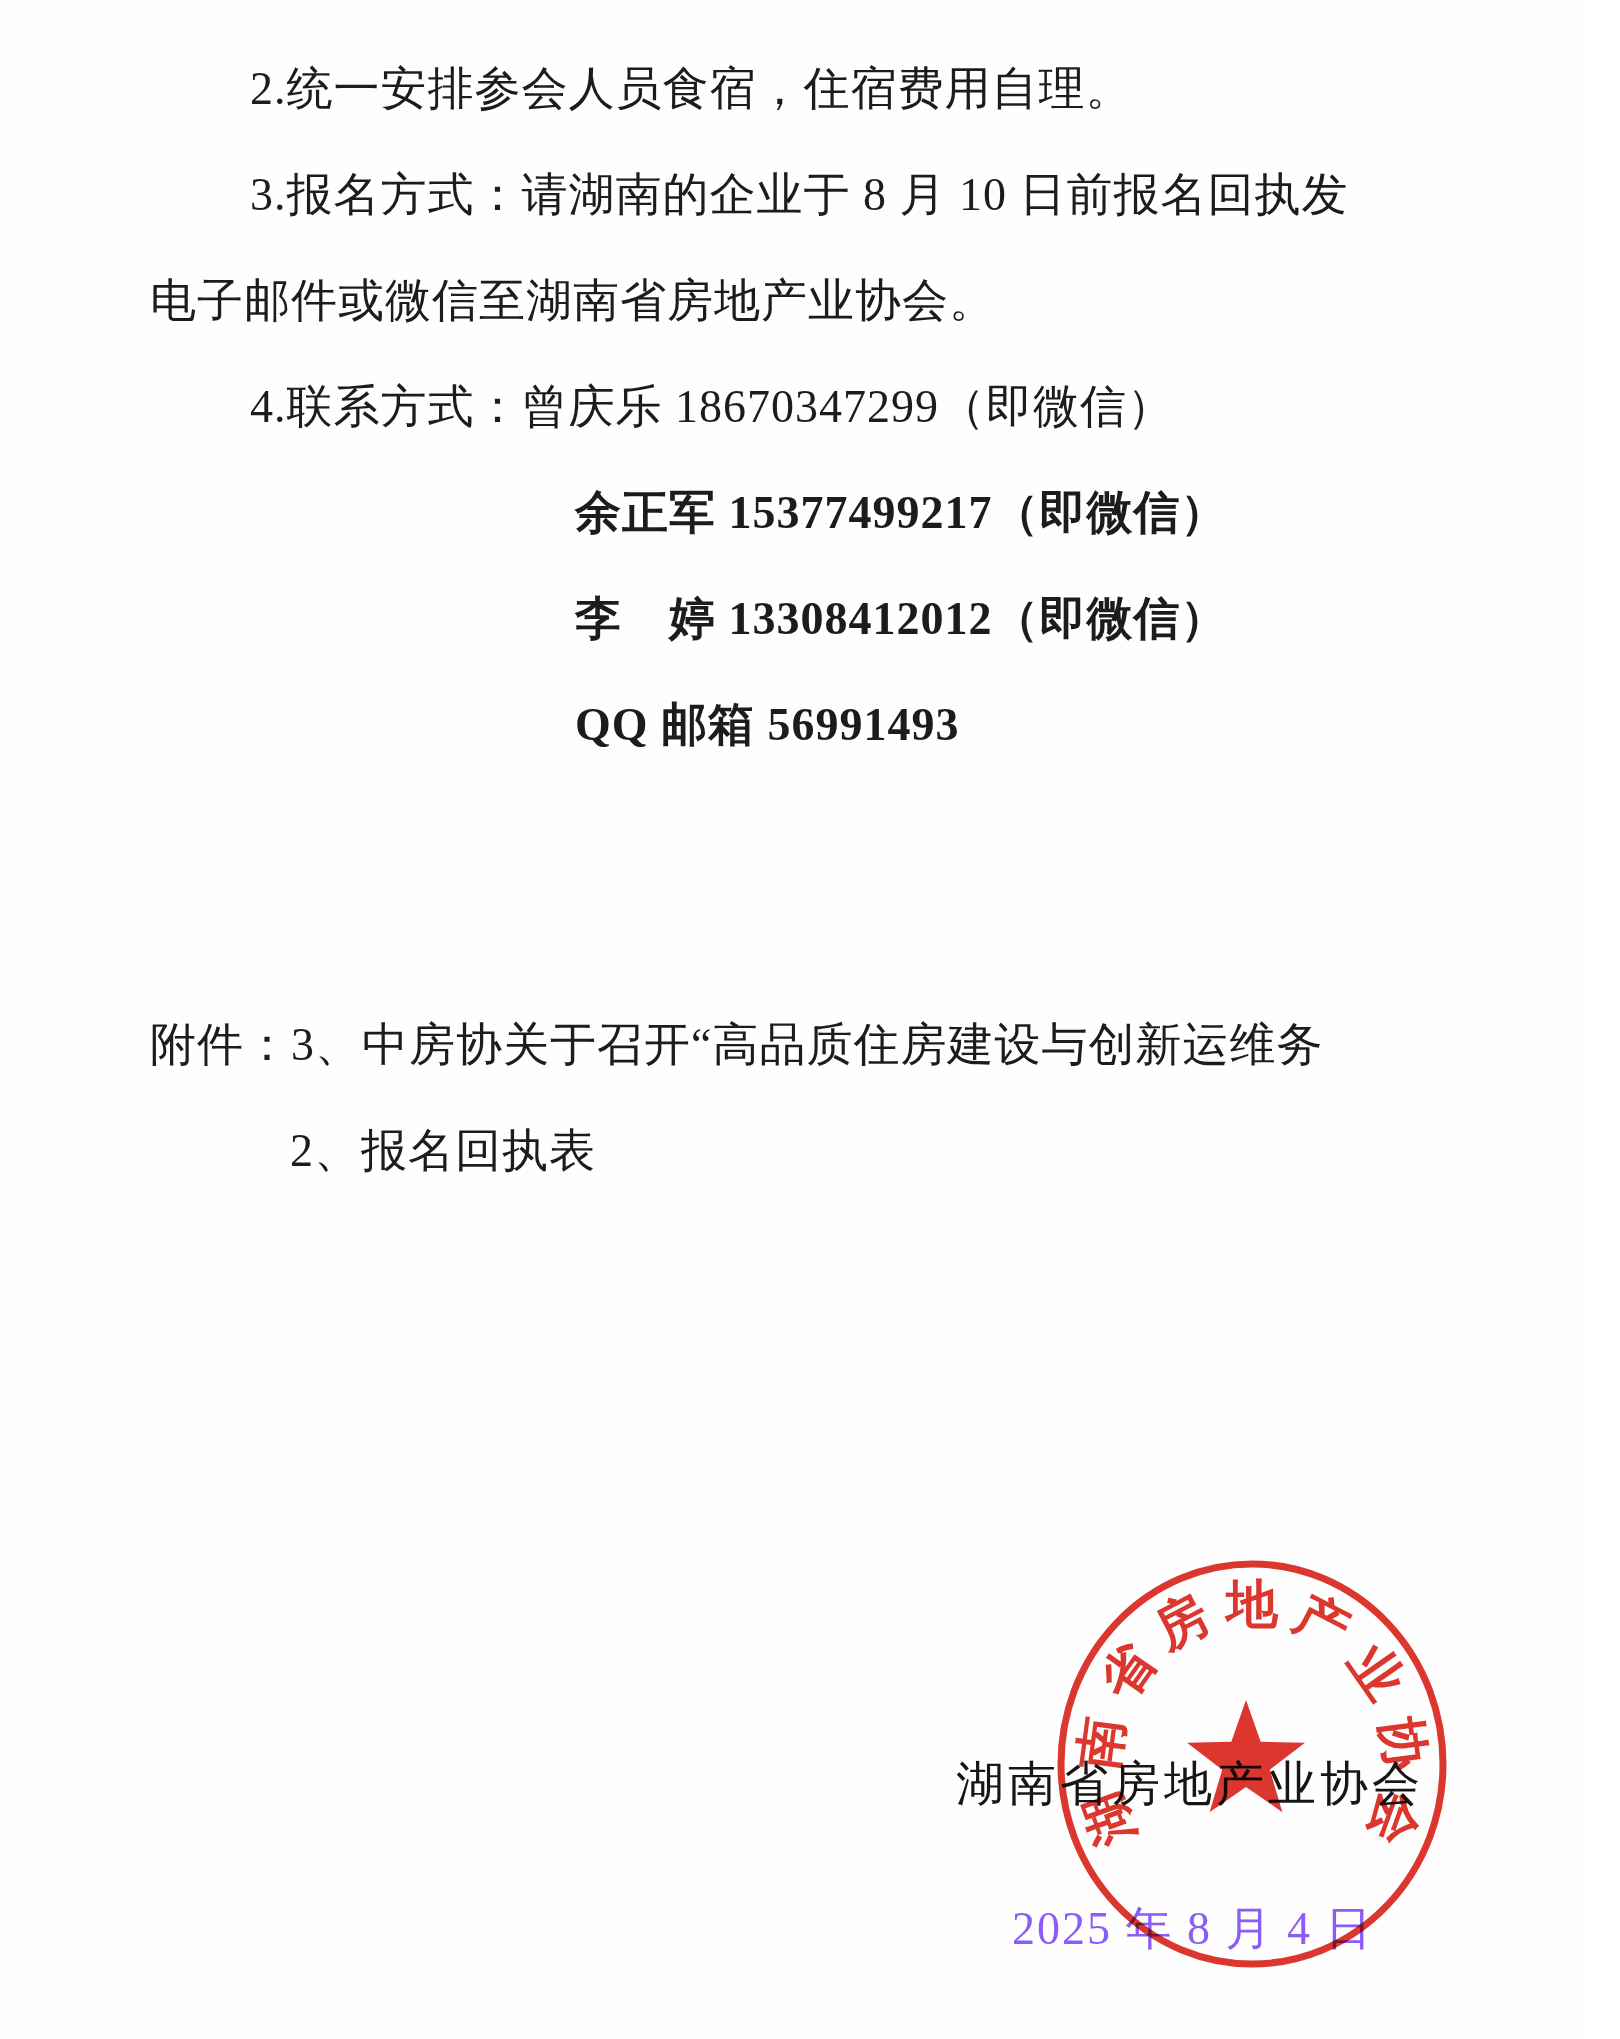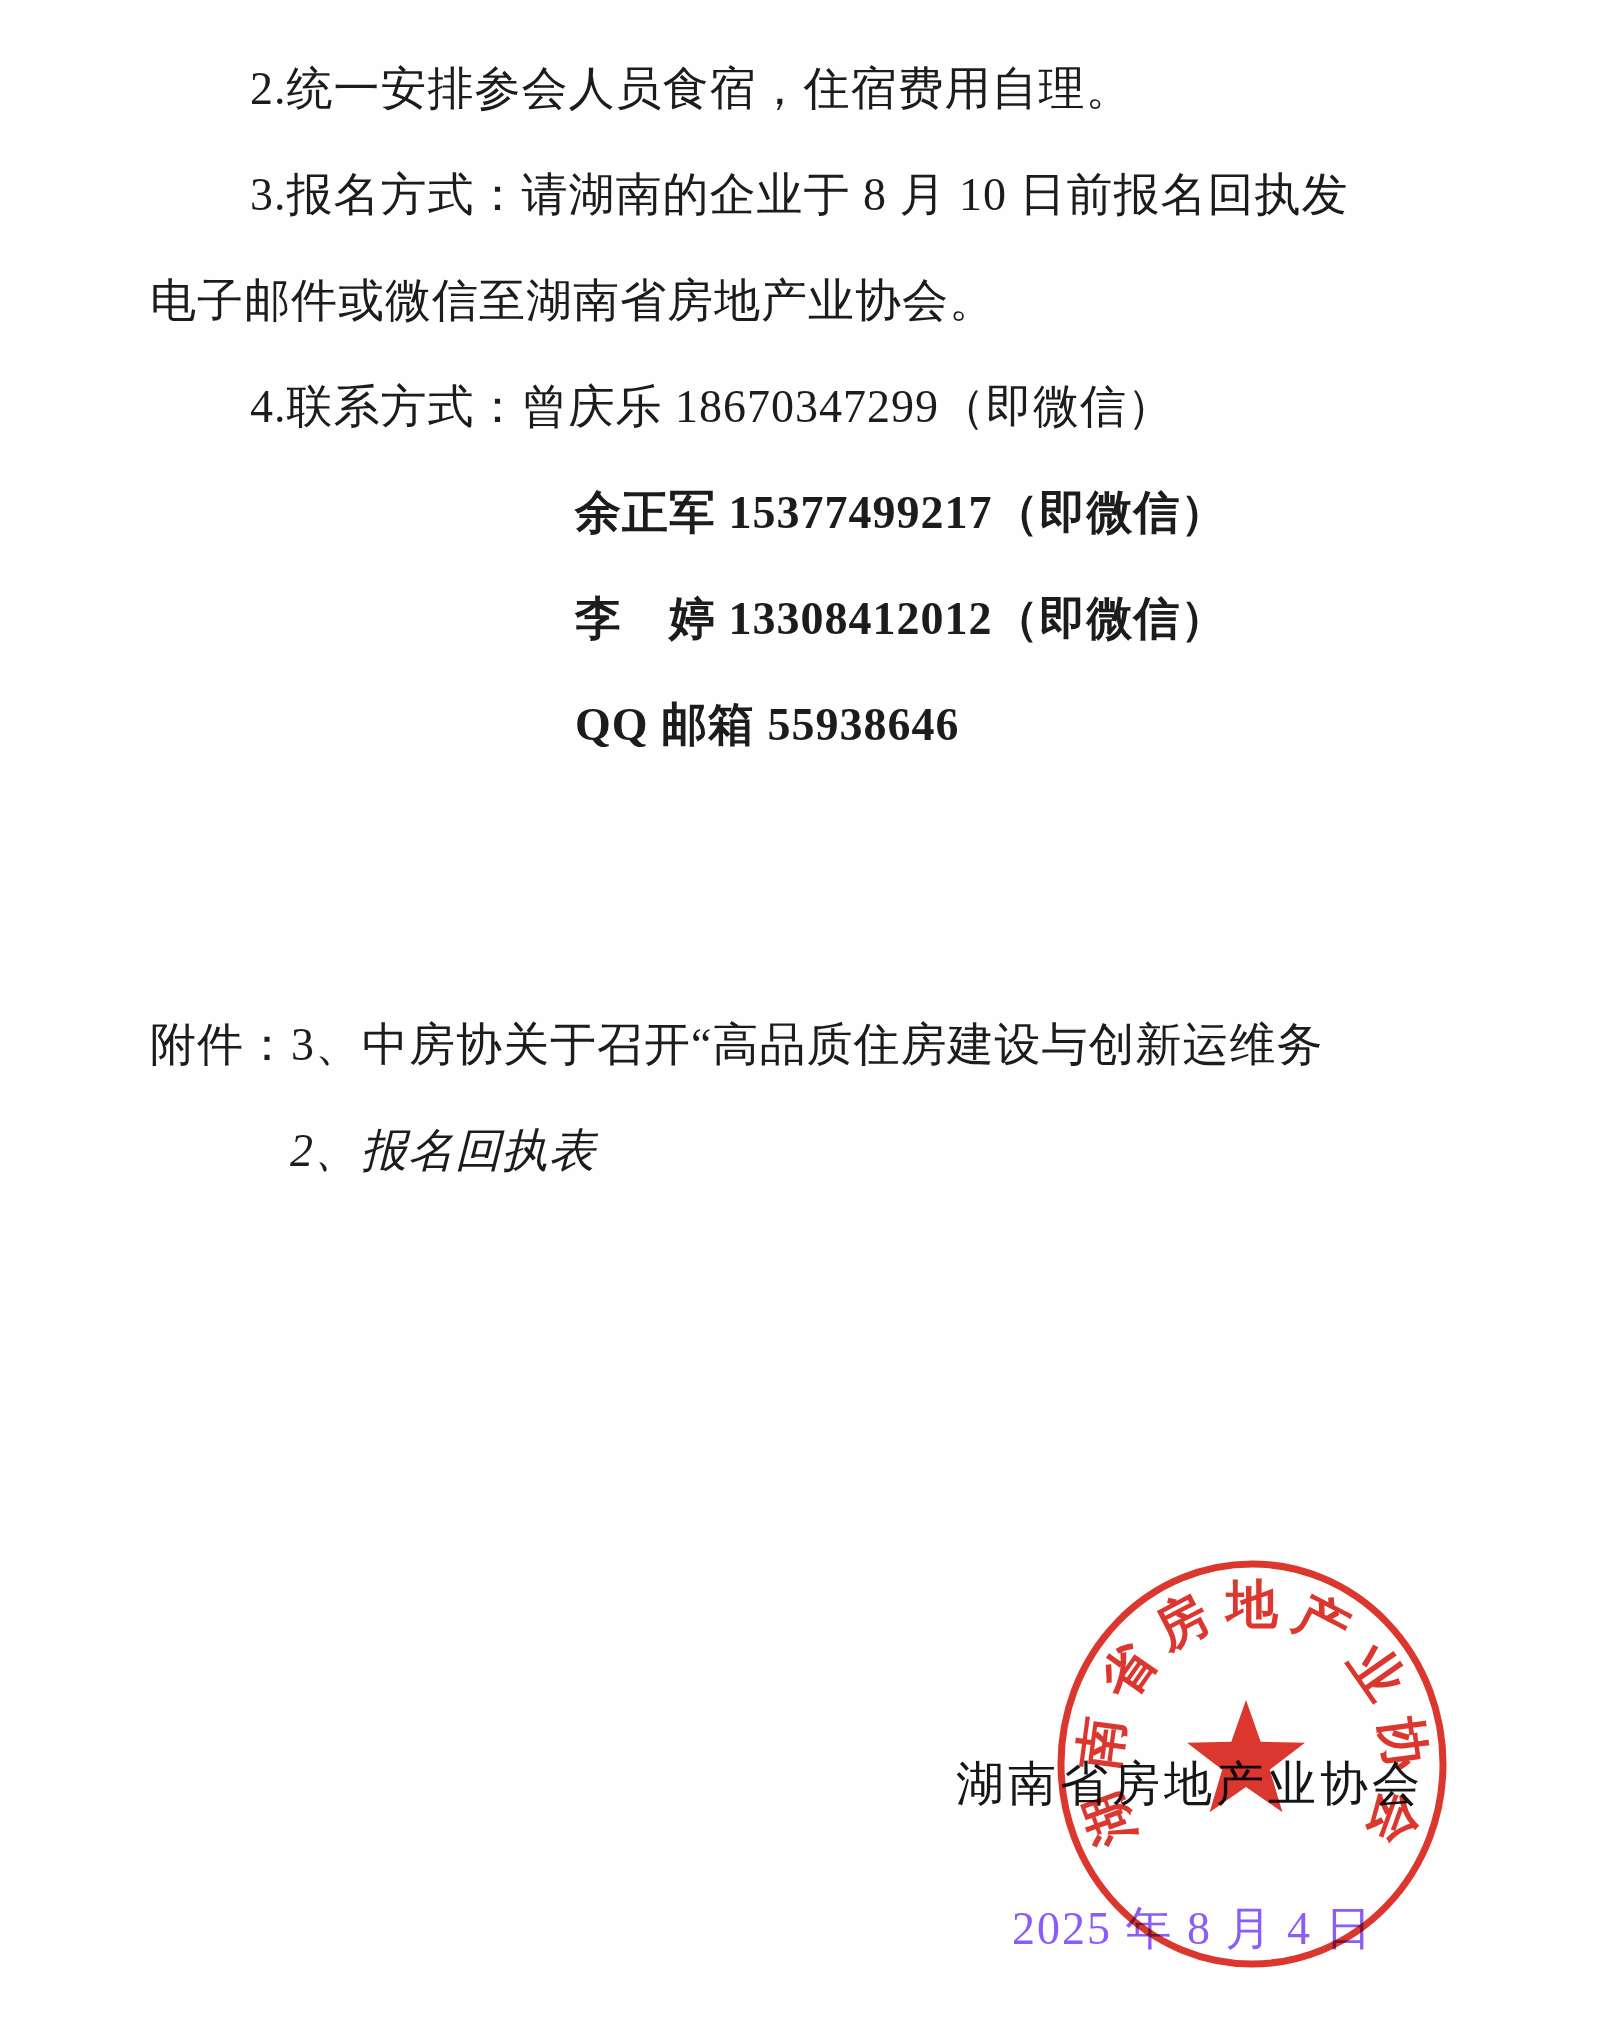--- a/index.html
+++ b/index.html
@@ -20,21 +20,21 @@
   .line{
     font-size:46px;
     line-height:106px;
     letter-spacing:1px;
     white-space:pre;
   }
   .ind2{padding-left:100px;}          
   .ind-contact{padding-left:425px;font-weight:bold;}   
   .spacer{height:214px;}
   .att2{padding-left:155px;}
-  .att3{padding-left:140px;font-style:italic;}
+  .att3{padding-left:140px;}
   .signature{
     position:absolute;
     left:956px;top:1752px;
     font-size:48px;
     letter-spacing:4px;
     white-space:pre;
     color:#161616;
   }
   .sign-date{
     position:absolute;
@@ -65,21 +65,21 @@
 
 <div class="page">
 
   <div class="doc-body">
     <div class="line ind2">2.统一安排参会人员食宿，住宿费用自理。</div>
     <div class="line ind2">3.报名方式：请湖南的企业于 8 月 10 日前报名回执发</div>
     <div class="line">电子邮件或微信至湖南省房地产业协会。</div>
     <div class="line ind2">4.联系方式：曾庆乐 18670347299（即微信）</div>
     <div class="line ind-contact">余正军 15377499217（即微信）</div>
     <div class="line ind-contact">李　婷 13308412012（即微信）</div>
-    <div class="line ind-contact">QQ 邮箱 55938646</div>
+    <div class="line ind-contact">QQ 邮箱 56991493</div>
 
     <div class="spacer"></div>
 
     <div class="line">附件：3、中房协关于召开“高品质住房建设与创新运维务</div>
     <div class="line att3">2、报名回执表</div>
   </div>
 
   <div class="signature">湖南省房地产业协会</div>
   <div class="sign-date">2025 年 8 月 4 日</div>
 

